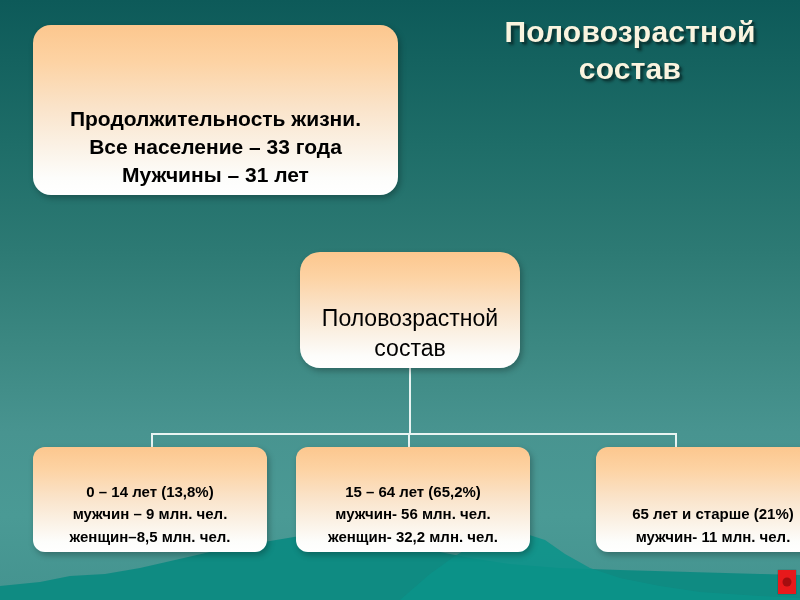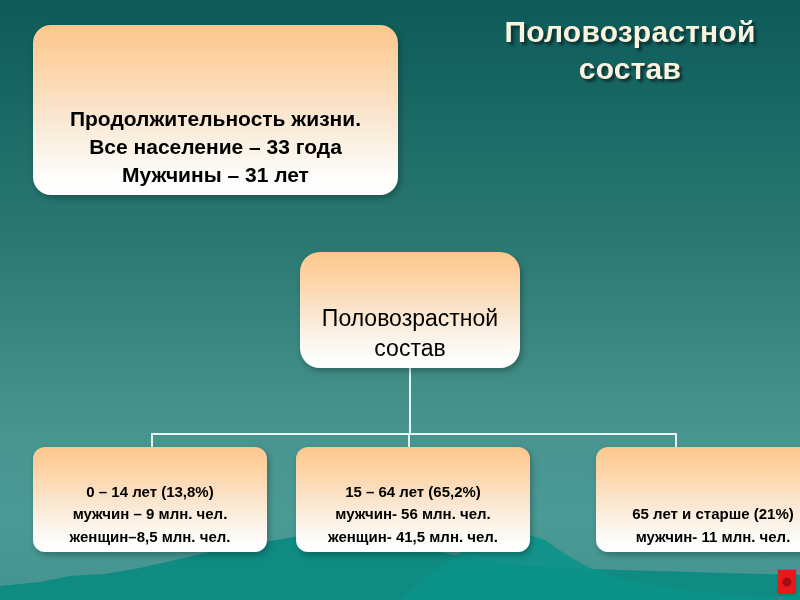--- a/index.html
+++ b/index.html
@@ -189,21 +189,21 @@
 
   <div class="card card-leaf leaf-1">
     <div class="line">0 – 14 лет (13,8%)</div>
     <div class="line">мужчин – 9 млн. чел.</div>
     <div class="line">женщин–8,5 млн. чел.</div>
   </div>
 
   <div class="card card-leaf leaf-2">
     <div class="line">15 – 64 лет (65,2%)</div>
     <div class="line">мужчин- 56 млн. чел.</div>
-    <div class="line">женщин- 41,5 млн. чел.</div>
+    <div class="line">женщин- 32,2 млн. чел.</div>
   </div>
 
   <div class="card card-leaf leaf-3">
     <div class="line">65 лет и старше (21%)</div>
     <div class="line">мужчин- 11 млн. чел.</div>
   </div>
 
   <div class="marker">
     <div class="dot"></div>
   </div>

